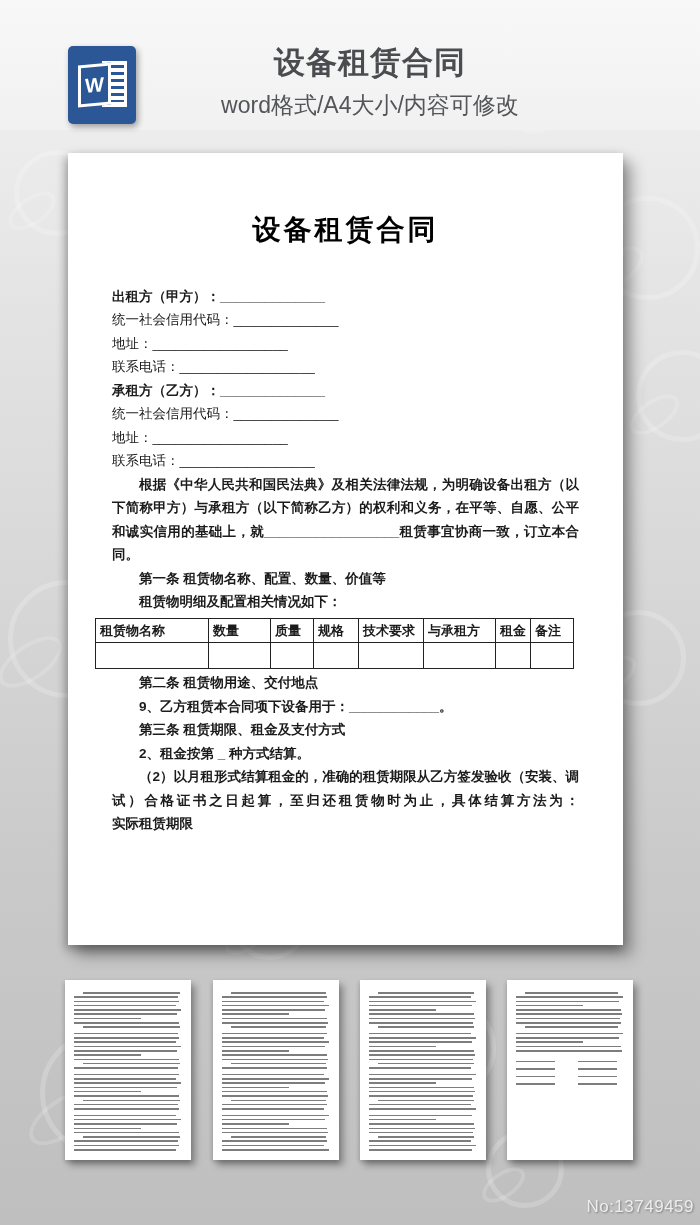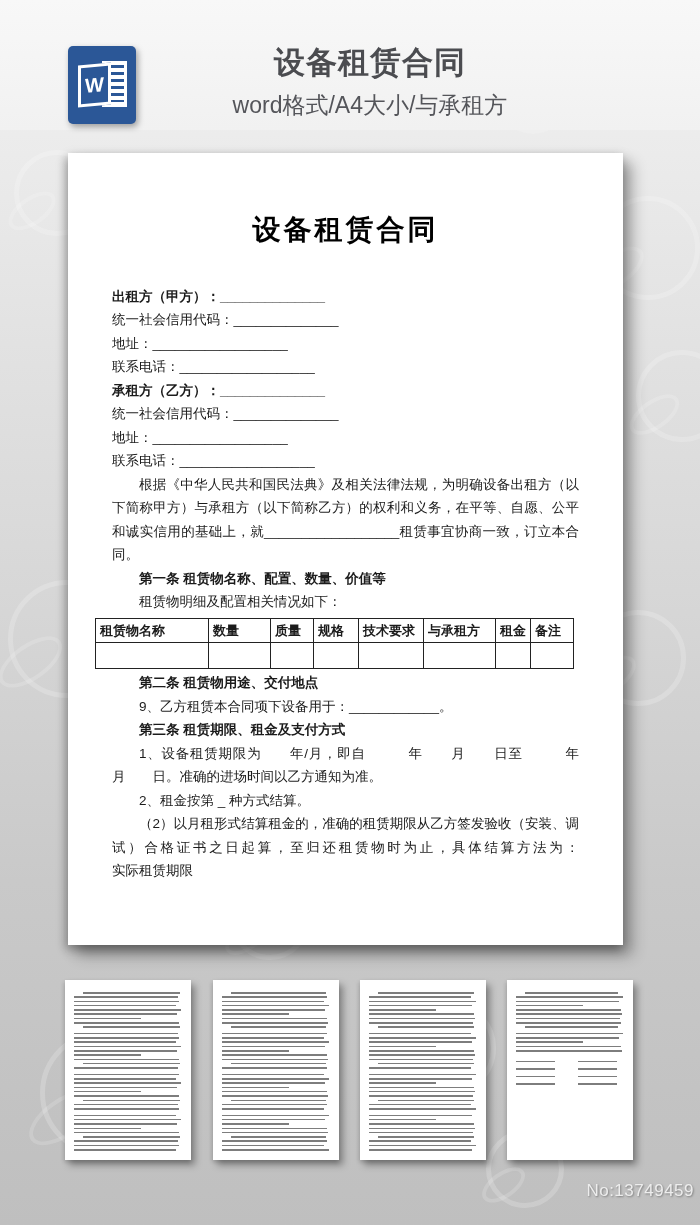--- a/index.html
+++ b/index.html
@@ -31,40 +31,40 @@
     font-size:23px; color:#54555a; }
   
   .doc-page { position:absolute; left:68px; top:153px; width:555px; height:792px;
     background:#fff; overflow:hidden;
     box-shadow:-3px 4px 8px rgba(0,0,0,0.18), 9px 10px 14px rgba(0,0,0,0.30), 0 5px 12px rgba(0,0,0,0.22); }
   .doc-content { padding:60px 44px 0 44px; font-size:13.5px; line-height:23.5px; color:#1b1b1b; }
   .doc-title { text-align:center; font-family:"Liberation Serif", serif; font-weight:bold;
     font-size:28px; letter-spacing:3px; color:#000; margin-bottom:38px; line-height:1.2; }
   .doc-content p { margin:0; }
   .b { font-weight:bold; }
-  .ind { text-indent:2em; }
+  .ind { text-indent:2em;font-weight:bold; }
   .jus { text-align:justify; }
   .gap { margin-top:18px; }
   
   table.equip { border-collapse:collapse; width:478px; margin:4px 0 2px -17px;
     table-layout:fixed; font-size:13px; }
   table.equip th { border:1px solid #222; font-weight:bold; height:24px;
     padding:0 4px; text-align:left; white-space:nowrap; overflow:hidden; }
   table.equip td { border:1px solid #222; height:26px; }
   
   .thumb { position:absolute; top:980px; width:126px; height:180px; background:#fff;
     box-shadow:4px 5px 7px rgba(0,0,0,0.35), -1px 2px 4px rgba(0,0,0,0.15);
     padding:12px 9px 8px 9px; overflow:hidden; }
   .t1 { left:65px; } .t2 { left:213px; } .t3 { left:360px; } .t4 { left:507px; }
   .tline { height:1.5px; background:#7d7d7d; margin-bottom:2.8px; }
   .sig { display:flex; gap:16px; margin-top:9px; }
   .sigcol { flex:1; }
   .sigbar { height:1.5px; background:#7d7d7d; margin-bottom:6px; width:85%; }
   
-  .item-no { position:absolute; right:6px; bottom:24px; font-size:17px; color:#ededed;
+  .item-no { position:absolute; right:6px; bottom:8px; font-size:17px; color:#ededed;
     text-shadow:1px 1px 2px rgba(0,0,0,0.35); letter-spacing:0.5px; }
 </style>
 </head>
 <body>
 
 <div id="app">
 
   <div class="wm" style="left:14px;top:150px;width:86px;height:86px;"></div>
   <div class="wm" style="left:498px;top:64px;width:70px;height:70px;opacity:.6;"></div>
   <div class="wm" style="left:596px;top:196px;width:104px;height:104px;"></div>
@@ -75,21 +75,21 @@
   <div class="wm" style="left:400px;top:1000px;width:96px;height:96px;"></div>
   <div class="wm" style="left:486px;top:1130px;width:78px;height:78px;"></div>
   <div class="wm" style="left:230px;top:880px;width:80px;height:80px;opacity:.7;"></div>
 
   <div class="header">
     <div class="word-icon">
       <div class="page"></div>
       <div class="wpane">W</div>
     </div>
     <div class="product-title">设备租赁合同</div>
-    <div class="product-subtitle">word格式/A4大小/与承租方</div>
+    <div class="product-subtitle">word格式/A4大小/内容可修改</div>
   </div>
 
   <div class="doc-page">
     <div class="doc-content">
       <div class="doc-title">设备租赁合同</div>
 
       <p class="b">出租方（甲方）：______________</p>
       <p>统一社会信用代码：______________</p>
       <p>地址：__________________</p>
       <p>联系电话：__________________</p>
@@ -132,21 +132,20 @@
               <td></td>
           <td></td>
               <td></td>
         </tr>
       </tbody>
         </table>
 
       <p class="b ind">第二条  租赁物用途、交付地点</p>
       <p class="ind">9、乙方租赁本合同项下设备用于：____________。</p>
       <p class="b ind">第三条  租赁期限、租金及支付方式</p>
-      <p class="ind jus">1、设备租赁期限为　　年/月，即自　　　年　　月　　日至　　　年　　月　　日。准确的进场时间以乙方通知为准。</p>
       <p class="ind">2、租金按第 _ 种方式结算。</p>
       <p class="ind jus">（2）以月租形式结算租金的，准确的租赁期限从乙方签发验收（安装、调试）合格证书之日起算，至归还租赁物时为止，具体结算方法为：　　　　　　　实际租赁期限</p>
     </div>
   </div>
 
   <div class="thumb t1">
     <div class="tlines">
         <div class="tline" style="width: 90%; margin-left: 8%;"></div>
         <div class="tline" style="width: 96%;"></div>
         <div class="tline" style="width: 97%;"></div>

